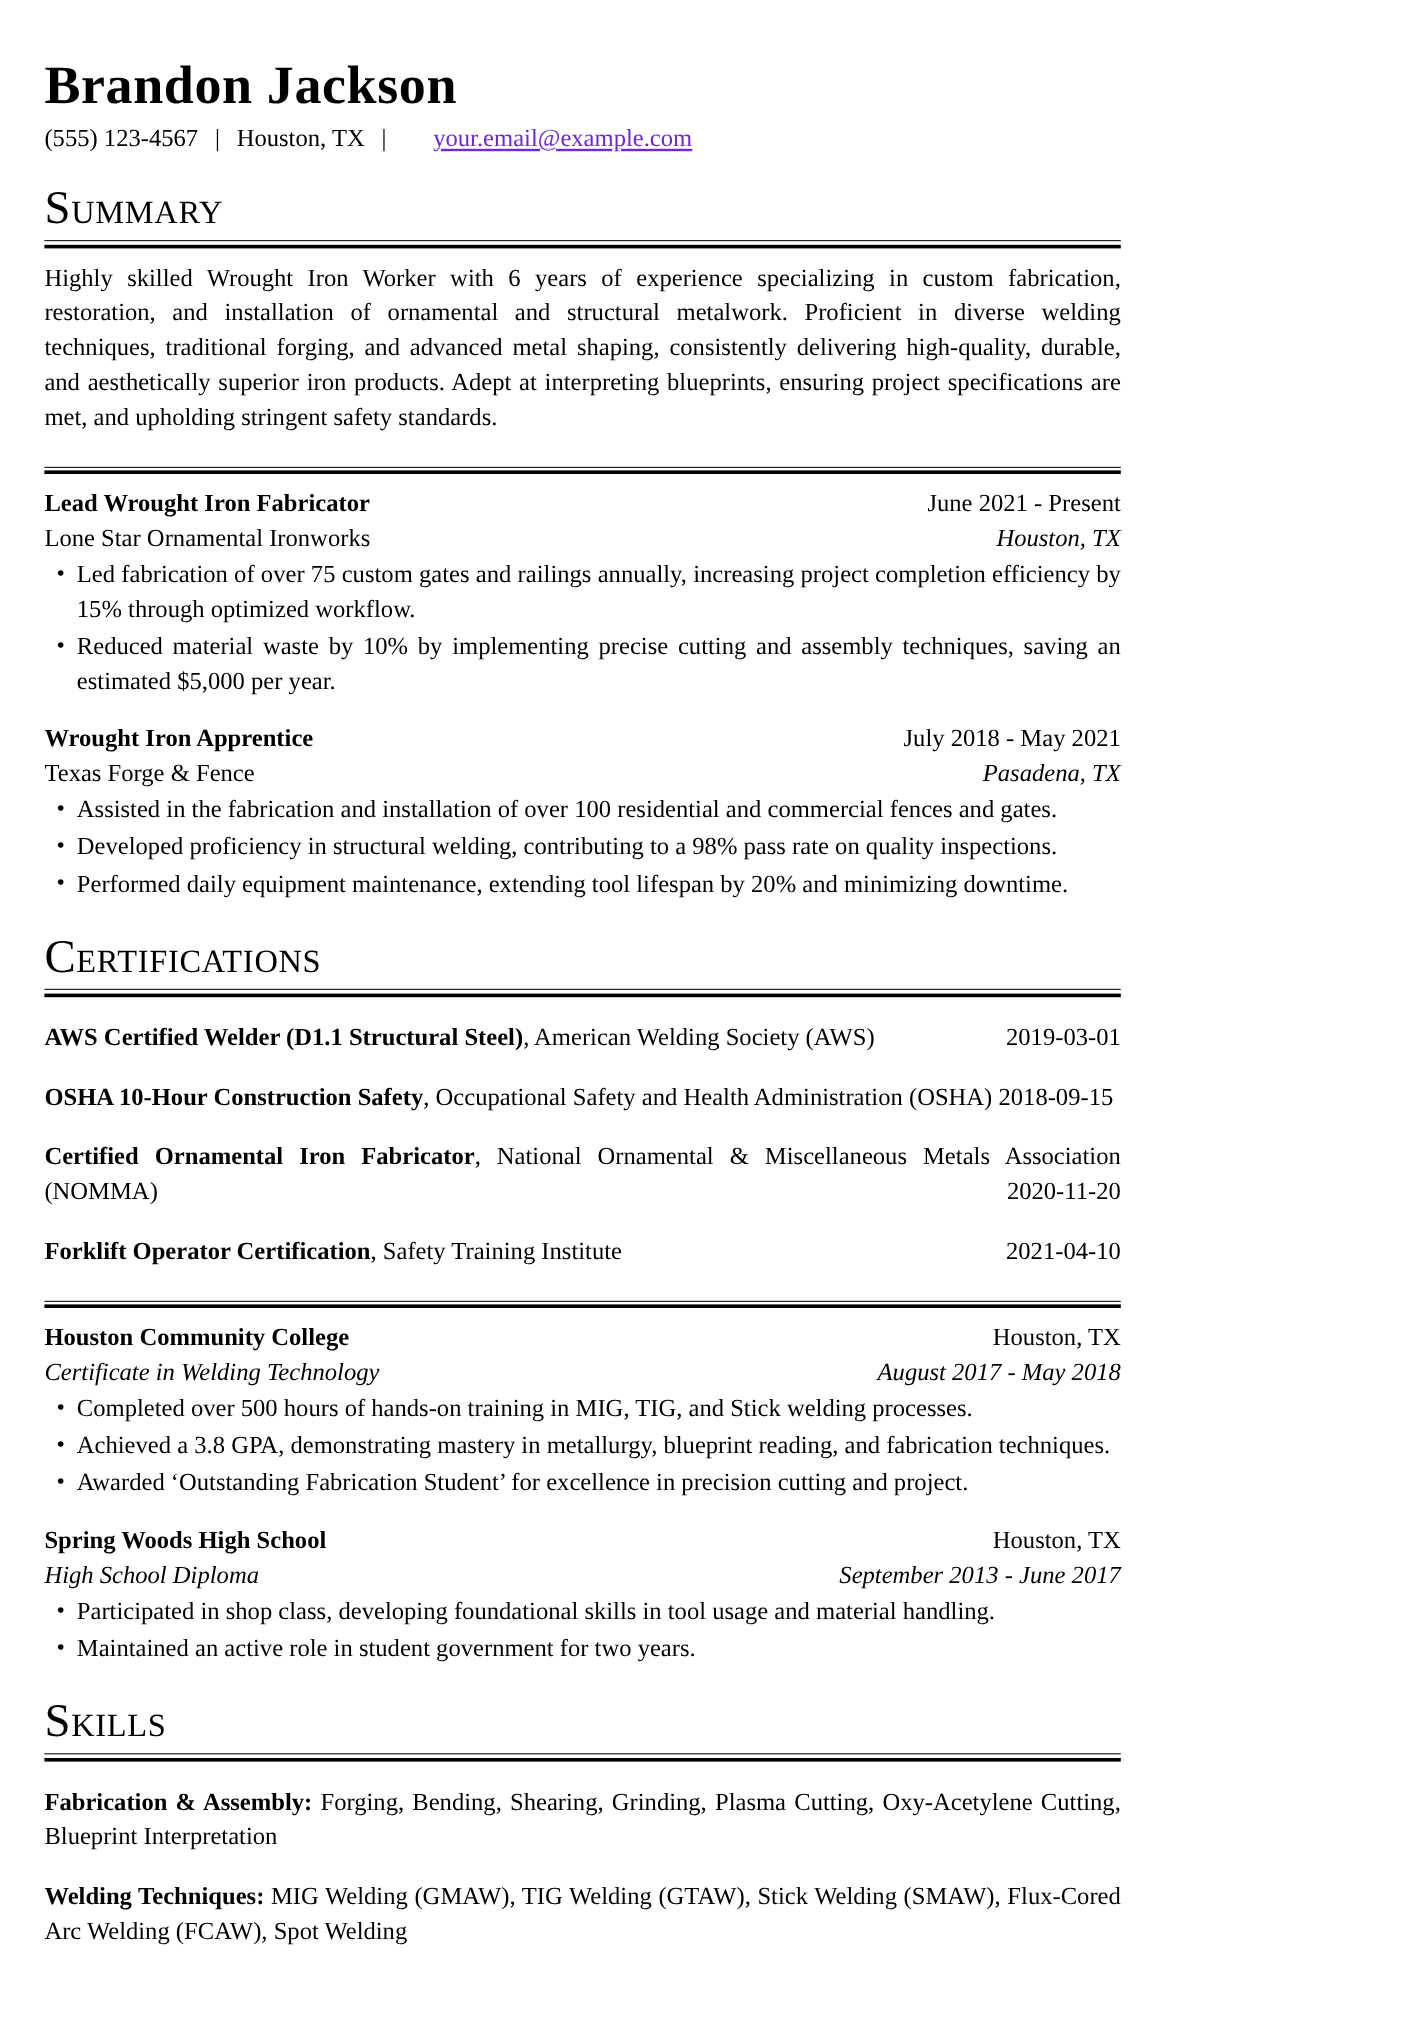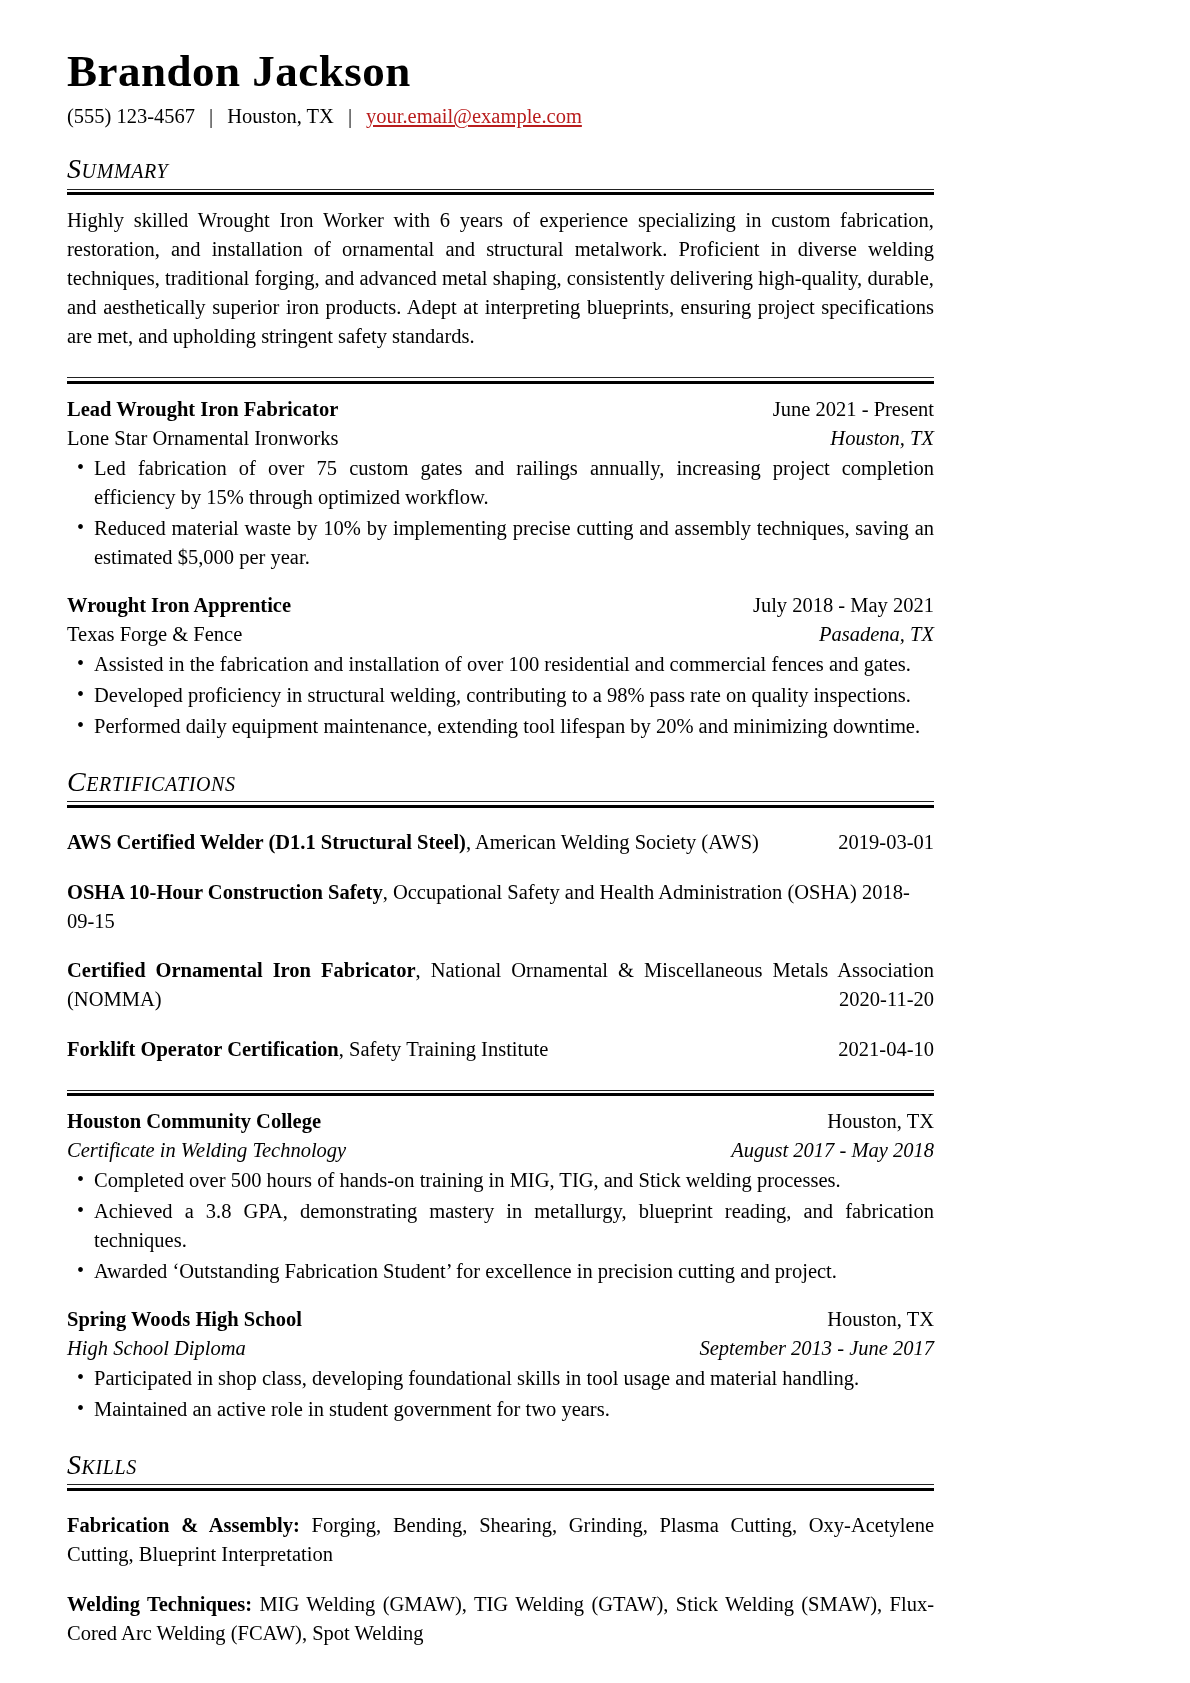--- a/index.html
+++ b/index.html
@@ -2,37 +2,36 @@
 <html lang="en"><head>
 <meta charset="utf-8">
 <style>
   html, body { margin: 0; padding: 0; background: #ffffff; }
   body {
     width: 1190px; height: 1683px;
     font-family: "Liberation Serif", "DejaVu Serif", serif;
     color: #000;
     -webkit-font-smoothing: antialiased;
   }
-  .page { width: 1004px; height: 1683px; overflow: hidden; box-sizing: border-box; padding: 48px 70px 0 67px; }
+  .page { width: 1004px; height: 1683px; overflow: hidden; box-sizing: border-box; padding: 48px 70px 0 37px; }
 
   
   .name { font-size: 45px; font-weight: bold; margin: 0; line-height: 1.05; letter-spacing: 0.5px; }
   .contact { font-size: 20.5px; margin-top: 10px; }
   .contact .sep { margin: 0 14px; color: #000; }
-  .contact a.email { color: #b91c1c; text-decoration: underline; cursor: pointer; }
+  .contact a.email { color: #6d28d9; text-decoration: underline; cursor: pointer; margin-left: 25px; }
 
   
   .section { margin-top: 26px; }
   .section-title {
     font-variant: small-caps;
-    font-size: 28px;
+    font-size: 39px;
     line-height: 1.05;
     letter-spacing: 0.6px;
     font-weight: 500;
-    font-style: italic;
   }
   .section-rule {
     margin-top: 5px;
     border-top: 1.5px solid #222;
     border-bottom: 3.5px solid #000;
     height: 2.5px;
     margin-bottom: 11px;
   }
 
   .body-text { font-size: 20.5px; line-height: 29px; text-align: justify; hyphens: auto; -webkit-hyphens: auto; margin: 0; }

